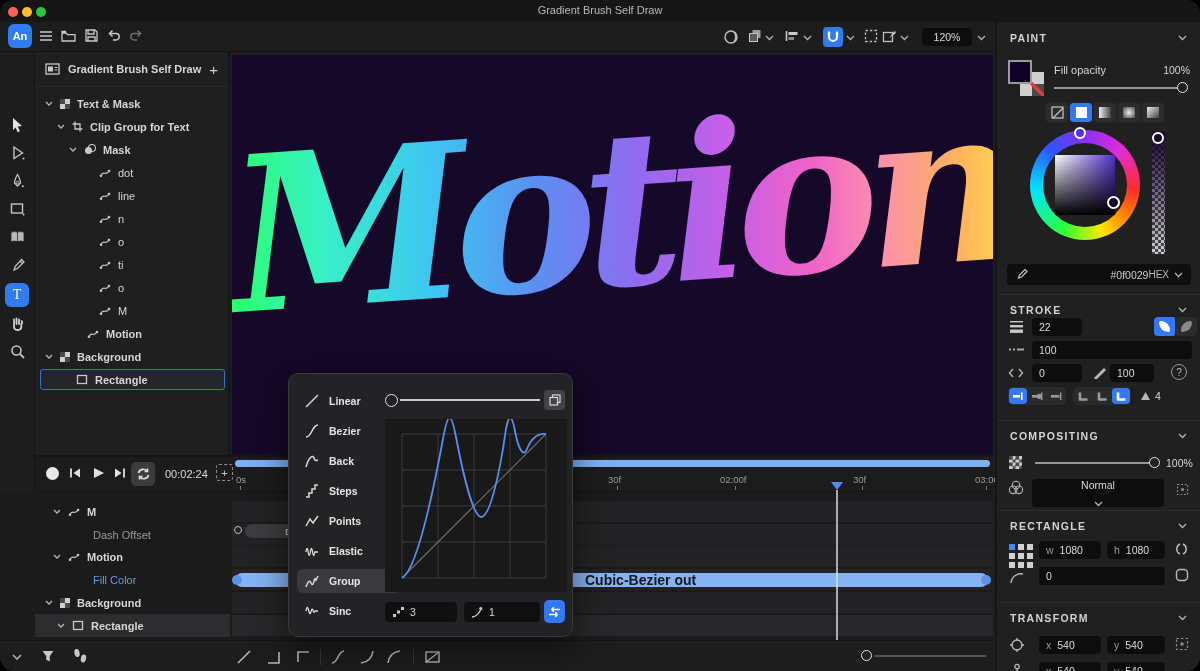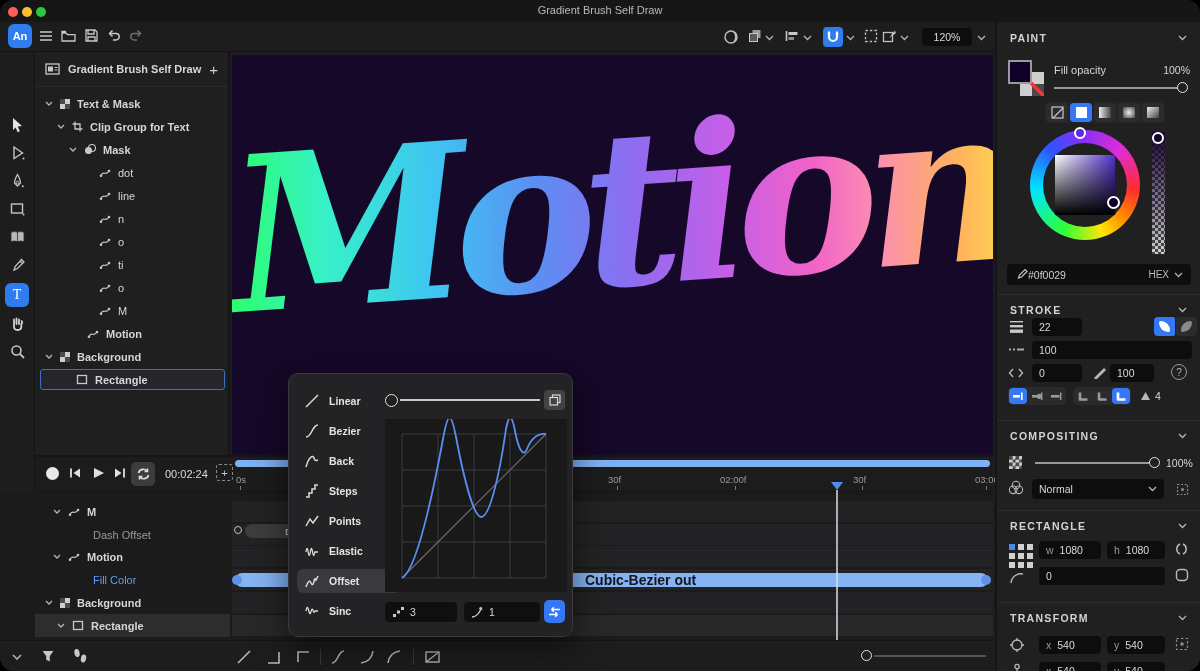--- a/index.html
+++ b/index.html
@@ -536,21 +536,21 @@
     <div class="abs ezrow" style="left:8px;top:165px;width:88px;">
       <svg width="14" height="14">
           <path d="M1,8 q1,-7 2.2,0 q1,7 2.2,0 q1,-7 2.2,0 q1,7 2.2,0 L13,8" stroke="#dcdcdc" stroke-width="1.3" fill="none"></path>
         </svg>
       <span>Elastic</span>
       </div>
     <div class="abs ezrow" style="left:8px;top:195px;width:88px;background:#3a3a3e;">
       <svg width="14" height="14">
           <path d="M1,13 Q4,4 6,9 Q8,13 9,7 Q10,3 11,6 L13,2" stroke="#dcdcdc" stroke-width="1.5" fill="none"></path>
         </svg>
-      <span>Offset</span>
+      <span>Group</span>
       </div>
     <div class="abs ezrow" style="left:8px;top:225px;width:88px;">
       <svg width="14" height="14">
           <path d="M1,7 q1.2,-7 2.8,0 q1.2,5 2.4,0 q1,-3.5 2,0 q0.9,2.5 1.8,0 L13,7" stroke="#dcdcdc" stroke-width="1.3" fill="none"></path>
         </svg>
       <span>Sinc</span>
       </div>
 
     <div class="abs" style="left:96px;top:45px;width:182px;height:173px;background:#19191a;overflow:hidden;">
       <svg width="182" height="173">
@@ -633,21 +633,21 @@
     <div class="abs" style="left:77px;top:105px;width:12px;height:12px;border:2.5px solid #fff;border-radius:50%;box-sizing:border-box;background:#5a2fe0;"></div>
     <div class="abs" style="left:110px;top:174px;width:13px;height:13px;border:2.5px solid #fff;border-radius:50%;box-sizing:border-box;background:#0f0029;"></div>
     <div class="abs checker" style="left:155px;top:110px;width:13px;height:122px;background-size:6px 6px;"></div>
     <div class="abs" style="left:155px;top:110px;width:13px;height:122px;background:linear-gradient(#16052e,rgba(22,5,46,0));"></div>
     <div class="abs" style="left:155px;top:110px;width:12px;height:12px;border:2.5px solid #fff;border-radius:50%;box-sizing:border-box;background:#16052e;"></div>
 
     <div class="abs f" style="left:10px;top:242px;width:184px;height:21px;background:#0e0e0f;border-radius:4px;">
       <svg style="margin-left:9px;" width="12" height="13">
           <path d="M9,1.5 L11,3.5 L5.5,9 L2.5,10 L3.5,7 Z" fill="none" stroke="#c4c4c4" stroke-width="1.2"></path>
         </svg>
-      <span style="flex:1;text-align:left;font-size:10.5px;color:#cfcfcf;">#0f0029</span>
+      <span style="flex:1;text-align:right;font-size:10.5px;color:#cfcfcf;">#0f0029</span>
       <span style="font-size:10px;color:#bbb;">HEX</span>
       <svg style="margin:0 8px 0 5px;" width="9" height="6">
           <path d="M1,1 L4.5,4.5 L8,1" fill="none" stroke="#b0b0b0" stroke-width="1.4"></path>
         </svg>
     </div>
 
     <div class="secdiv" style="top:272px;"></div>
 
     <div class="abs hdr" style="left:13px;top:282px;">STROKE</div>
     <svg class="abs" style="left:181px;top:285px;" width="9" height="6">
@@ -743,21 +743,21 @@
       </svg>
     <div class="abs checker" style="left:12px;top:434px;width:13px;height:13px;background-size:6.5px 6.5px;"></div>
     <div class="abs" style="left:38px;top:440px;width:122px;height:2px;background:#9a9a9a;"></div>
     <div class="abs knob" style="left:152px;top:435px;"></div>
     <span class="abs lbl" style="left:169px;top:435px;font-size:10.5px;">100%</span>
     <svg class="abs" style="left:11px;top:458px;" width="16" height="15">
         <circle cx="8" cy="5" r="3.8" fill="none" stroke="#b8b8b8" stroke-width="1.1"></circle>
         <circle cx="5.2" cy="9.8" r="3.8" fill="none" stroke="#b8b8b8" stroke-width="1.1"></circle>
         <circle cx="10.8" cy="9.8" r="3.8" fill="none" stroke="#b8b8b8" stroke-width="1.1"></circle>
       </svg>
-    <div class="abs field" style="left:35px;top:457px;width:132px;height:20px;">
+    <div class="abs field" style="left:35px;top:457px;width:132px;height:28px;flex-direction:column;">
       <span style="flex:1;">Normal</span>
       <svg width="9" height="6">
           <path d="M1,1 L4.5,4.5 L8,1" fill="none" stroke="#b0b0b0" stroke-width="1.4"></path>
         </svg>
       </div>
     <svg class="abs" style="left:179px;top:461px;" width="13" height="13">
         <rect x="1.5" y="1.5" width="10" height="10" fill="none" stroke="#8a8a8a" stroke-width="1.2" stroke-dasharray="2,1.6"></rect>
         <circle cx="6.5" cy="6.5" r="1.6" fill="#8a8a8a"></circle>
       </svg>
 

